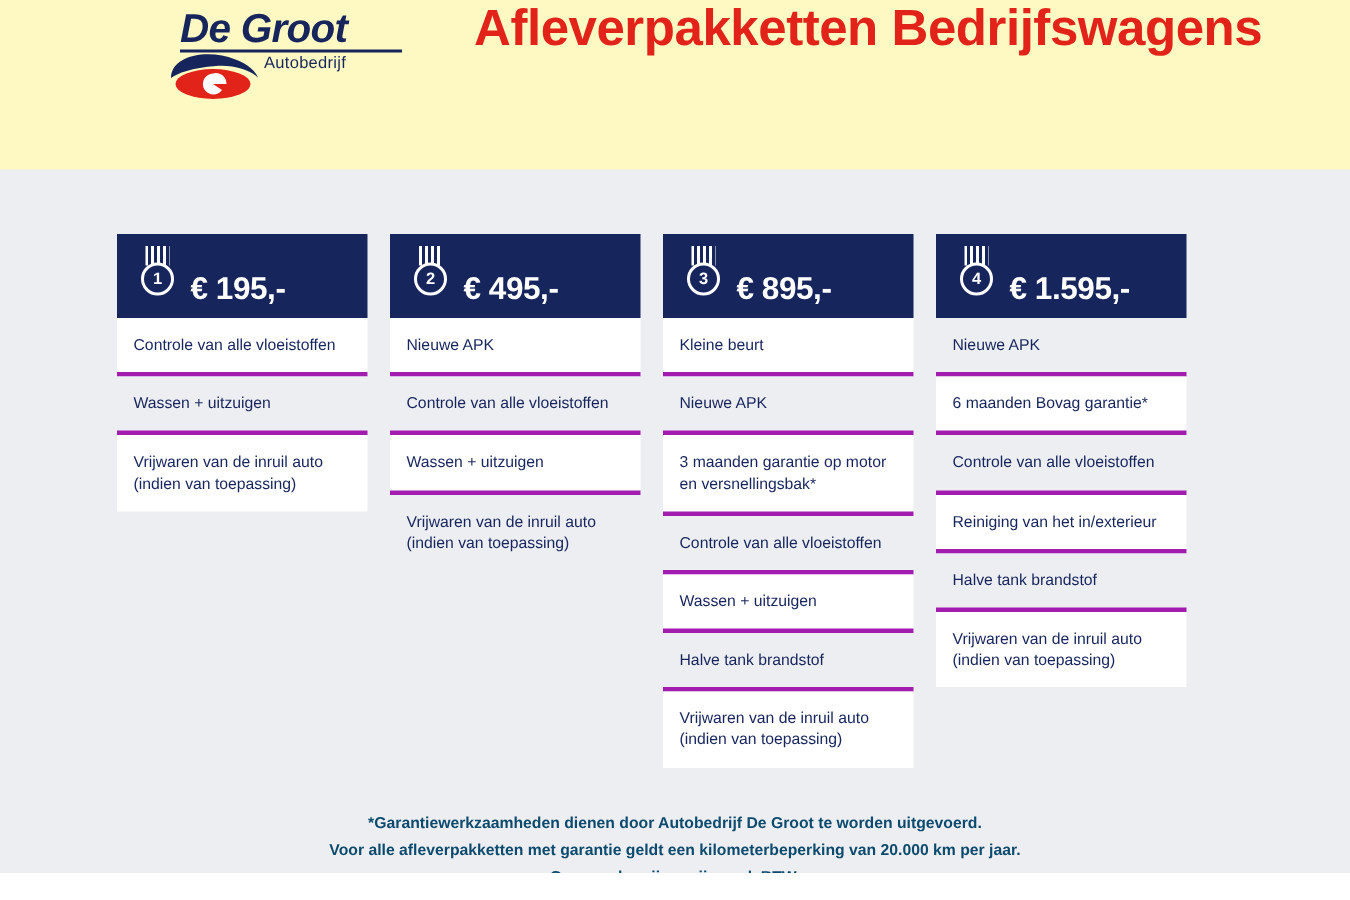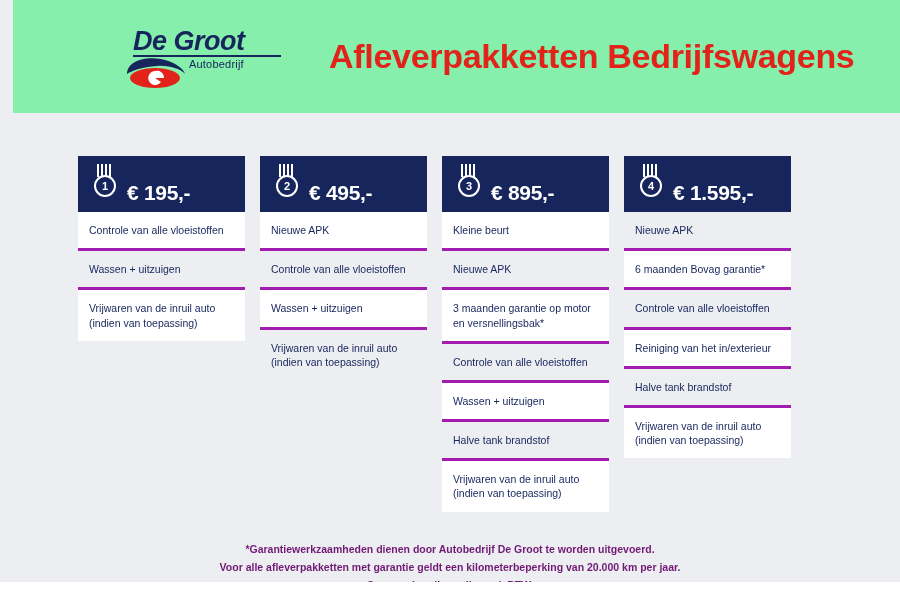--- a/index.html
+++ b/index.html
@@ -11,27 +11,25 @@
   }
   .poster {
     position: relative;
     width: 900px; height: 600px;
     background: #eceef2;
     display: flex;
     flex-direction: column;
   }
   
   .header {
-    background: #86efac;
+    background: #fef9c3;
     height: 113px;
     display: flex;
-    align-items: center;
     padding-left: 78px;
     flex-shrink: 0;
-    margin-left: 13px;
   }
   .logo {
     width: 190px;
     position: relative;
     height: 70px;
     flex-shrink: 0;
   }
   .logo-name {
     font-size: 27px;
     font-weight: bold;
@@ -143,21 +141,21 @@
     min-height: 34px;
     display: flex;
     align-items: center;
   }
   .item.alt { background: #eceef2; }
   .item.last { border-bottom: none; }
   
   .footnotes {
     margin-top: 28px;
     text-align: center;
-    color: #701a75;
+    color: #0c4a6e;
   }
   .footnotes div {
     font-size: 10.5px;
     font-weight: bold;
     line-height: 1.75;
   }
   .website {
     margin-top: 17px;
     text-align: center;
     color: #16255c;

